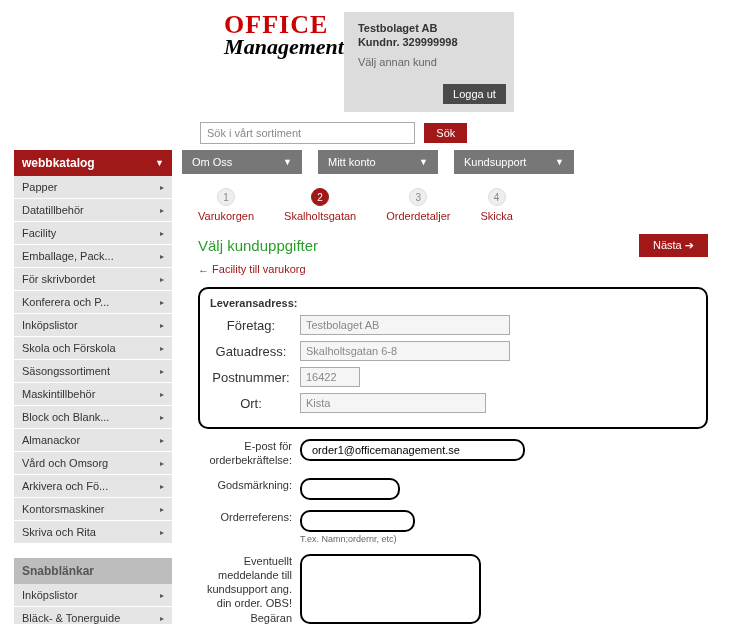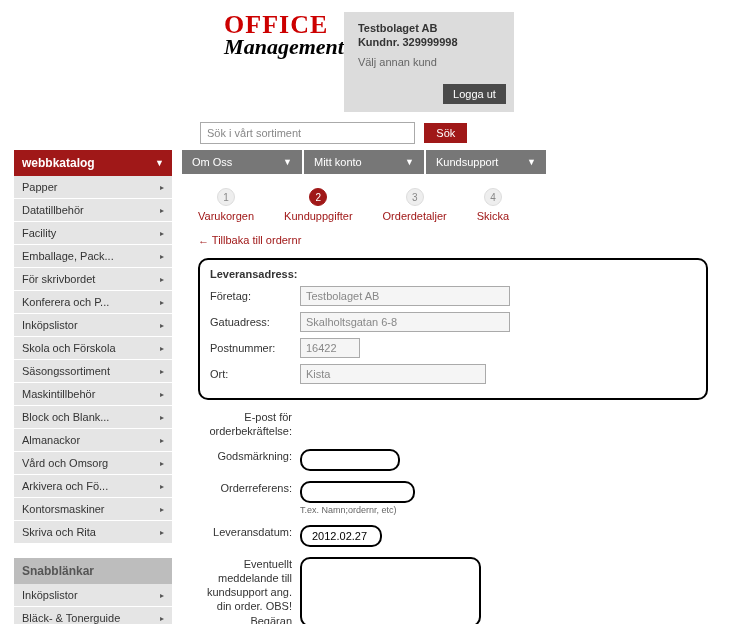--- a/index.html
+++ b/index.html
@@ -30,42 +30,42 @@
   
   
   .side-head { background: #a01818; color: #fff; padding: 6px 8px; font-weight: bold; font-size: 12px; display: flex; align-items: center; justify-content: space-between; }
   .side-head .chev { font-size: 9px; }
   .side-list { list-style: none; margin: 0 0 14px 0; padding: 0; text-align: center; }
   .side-list li { background: #e5e5e5; border-bottom: 1px solid #fff; padding: 5px 8px; font-size: 11px; color: #333; display: flex; justify-content: space-between; align-items: center; cursor: pointer; }
   .side-list li .arr { font-size: 8px; color: #555; }
   .snabb-head { background: #bdbdbd; color: #555; padding: 6px 8px; font-weight: bold; font-size: 12px; }
   
   
-  .topnav { display: flex; gap: 2px; margin-bottom: 10px; }
+  .topnav { display: flex; gap: 16px; margin-bottom: 10px; }
   .topnav a { background: #777; color: #fff; padding: 6px 10px; font-size: 11px; text-decoration: none; display: flex; justify-content: space-between; align-items: center; width: 120px; cursor: pointer; }
   .topnav a .chev { font-size: 9px; }
   
   
   .steps { display: flex; gap: 30px; padding: 4px 16px 10px; }
   .step { text-align: center; font-size: 11px; }
   .step .circle { width: 18px; height: 18px; border-radius: 50%; background: #eee; color: #888; display: flex; align-items: center; justify-content: center; margin: 0 auto 4px; font-size: 10px; border: 1px solid #ddd; }
   .step.active .circle { background: #a01818; color: #fff; border-color: #a01818; }
   .step .lbl { color: #a01818; }
   
   
   .titlerow { display: flex; justify-content: space-between; align-items: center; padding: 2px 16px 4px; }
   .pagetitle { color: #2a9d2a; font-size: 15px; font-weight: normal; }
   .nextbtn { background: #a01818; color: #fff; border: none; padding: 5px 14px; font-size: 11px; cursor: pointer; }
   .backlink { color: #a01818; padding: 2px 16px 12px; font-size: 11px; cursor: pointer; }
   
   
   .formbox { margin: 0 16px 10px; border: 2px solid #000; border-radius: 10px; padding: 8px 10px; }
   .formbox .boxtitle { font-weight: bold; font-size: 11px; margin-bottom: 6px; }
   .frow { display: flex; align-items: center; margin-bottom: 6px; }
-  .frow .flbl { width: 90px; text-align: left; padding-right: 8px; font-size: 11px; }
+  .frow .flbl { width: 90px; text-align: center; padding-right: 8px; font-size: 13px; }
   .frow input, .frow textarea { border: 1px solid #aaa; padding: 3px 5px; font-size: 11px; color: #888; background: #fff; font-family: inherit; }
   .readonly { background: #f5f5f5 !important; }
   
   .outform { margin: 0 16px; }
   .outrow { display: flex; align-items: flex-start; margin-bottom: 10px; }
   .outrow .flbl { width: 102px; text-align: right; padding-right: 8px; font-size: 11px; line-height: 1.3; }
   .outrow .fval { position: relative; }
   .pill { border: 2px solid #000; border-radius: 10px; padding: 2px 8px; font-size: 11px; display: inline-block; }
   .pill input, .pill textarea { border: none; outline: none; font-size: 11px; background: transparent; font-family: inherit; }
   .hint { font-size: 9px; color: #666; margin-top: 2px; }
@@ -197,33 +197,37 @@
             <span class="chev">▼</span>
           </a>
         </div>
       <div class="steps" id="steps">
           <div class="step">
             <div class="circle">1</div>
             <div class="lbl">Varukorgen</div>
           </div>
           <div class="step active">
             <div class="circle">2</div>
-            <div class="lbl">Kunduppgifter</div>
+            <div class="lbl">Skalholtsgatan</div>
           </div>
           <div class="step">
             <div class="circle">3</div>
             <div class="lbl">Orderdetaljer</div>
           </div>
           <div class="step">
             <div class="circle">4</div>
             <div class="lbl">Skicka</div>
           </div>
         </div>
 
-      <div class="backlink">← Tillbaka till ordernr</div>
+      <div class="titlerow">
+        <div class="pagetitle">Välj kunduppgifter</div>
+        <button class="nextbtn">Nästa  ➔</button>
+      </div>
+      <div class="backlink">← Facility till varukorg</div>
 
       <div class="formbox">
         <div class="boxtitle">Leveransadress:</div>
         <div class="frow">
           <div class="flbl">Företag:</div>
           <input class="readonly" readonly="" style="width: 210px;" value="Testbolaget AB">
         </div>
         <div class="frow">
           <div class="flbl">Gatuadress:</div>
           <input class="readonly" readonly="" style="width: 210px;" value="Skalholtsgatan 6-8">
@@ -234,47 +238,44 @@
         </div>
         <div class="frow">
           <div class="flbl">Ort:</div>
           <input class="readonly" readonly="" style="width: 186px;" value="Kista">
         </div>
       </div>
 
       <div class="outform">
         <div class="outrow">
           <div class="flbl">E-post för orderbekräftelse:</div>
+          <div class="fval">
+            <span class="pill" style="width:225px">
+              <input style="width: 210px;" value="order1@officemanagement.se">
+            </span>
+          </div>
         </div>
         <div class="outrow">
           <div class="flbl">Godsmärkning:</div>
           <div class="fval">
             <span class="pill">
               <input style="width: 80px;">
             </span>
           </div>
         </div>
         <div class="outrow">
           <div class="flbl">Orderreferens:</div>
           <div class="fval">
             <span class="pill">
               <input style="width: 95px;">
             </span>
             <div class="hint">T.ex. Namn;ordernr, etc)</div>
           </div>
         </div>
         <div class="outrow">
-          <div class="flbl">Leveransdatum:</div>
-          <div class="fval">
-            <span class="pill">
-              <input style="width: 62px;" value="2012.02.27">
-            </span>
-          </div>
-        </div>
-        <div class="outrow">
           <div class="flbl">Eventuellt meddelande till kundsupport ang. din order. OBS! Begäran telefonavisering / inbärning debiteras utöver</div>
           <div class="fval">
             <span class="pill" style="display:inline-block;padding:4px 6px">
               <textarea style="width: 165px; height: 56px; resize: none;"></textarea>
             </span>
             
             
           </div>
         </div>
       </div>

